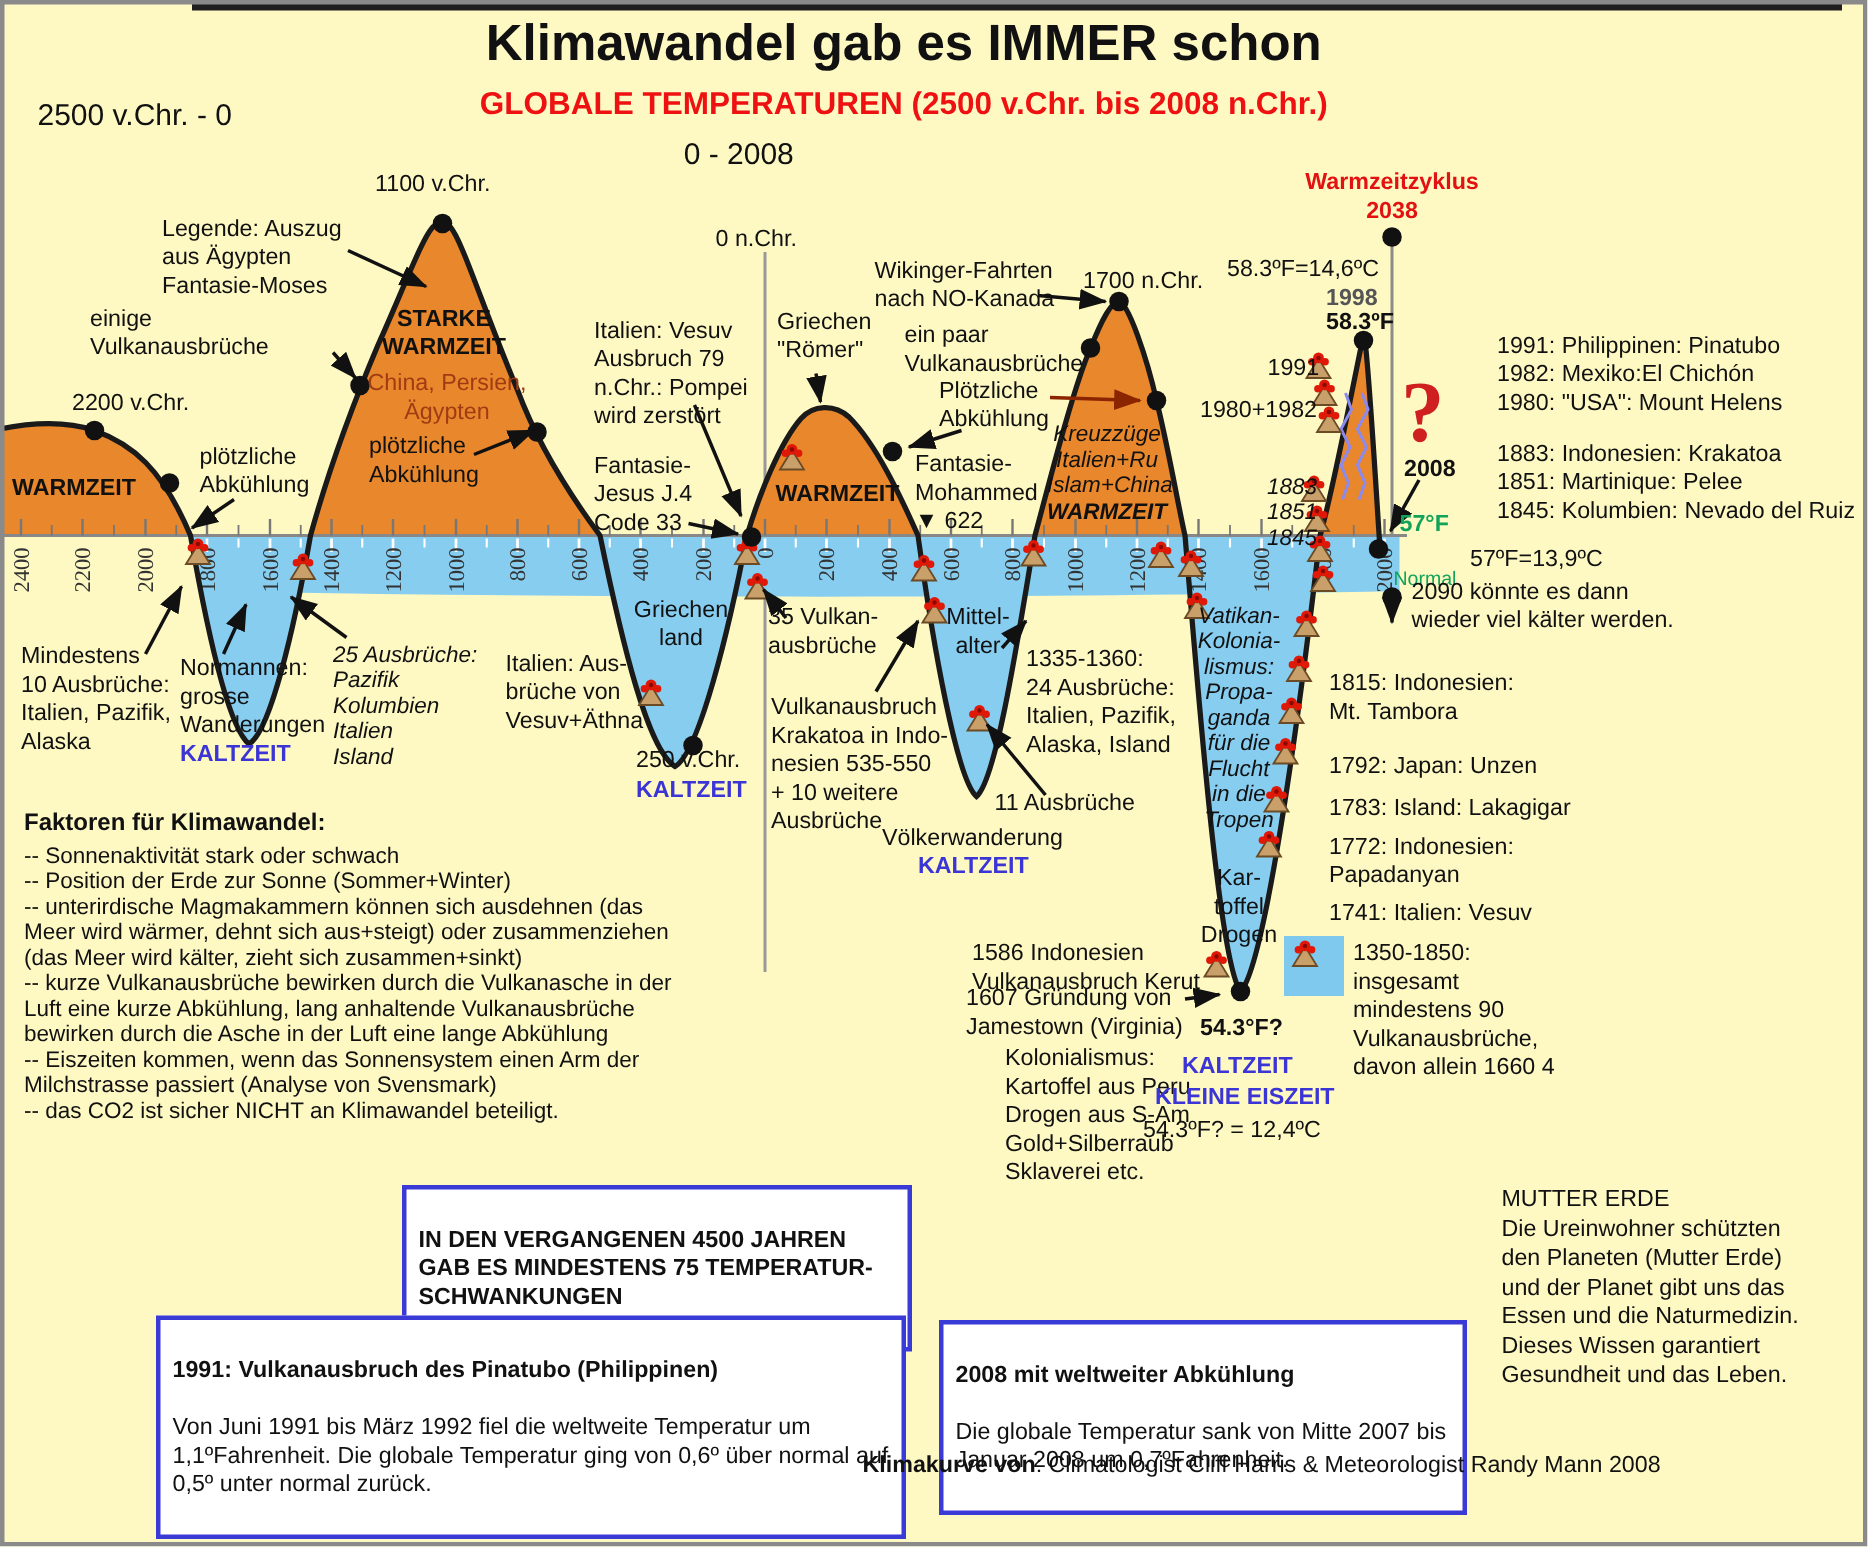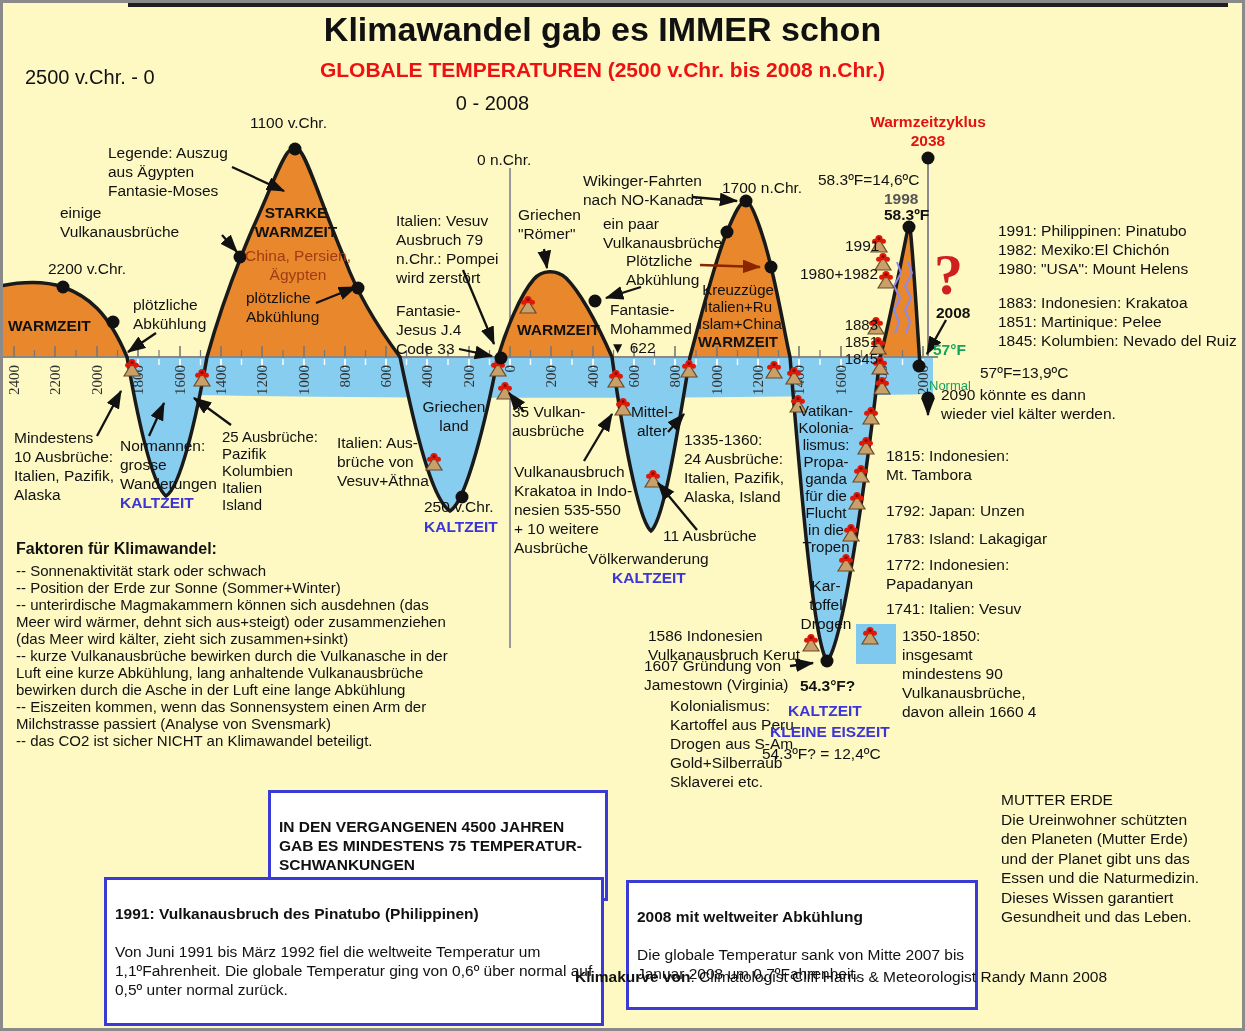--- a/index.html
+++ b/index.html
@@ -17,21 +17,21 @@
   .a{position:absolute;font-size:15.5px;line-height:19px;white-space:pre-line;z-index:10;}
   .b{font-weight:bold;}
   .ctr{text-align:center;}
   .rt{text-align:right;}
   .kz{color:#3c35d6;font-weight:bold;}
   .red{color:#e21212;font-weight:bold;}
   .green{color:#12a35a;font-weight:bold;}
   .small{font-size:13px;line-height:15px;font-weight:normal;margin-top:20px;}
   .gray{color:#555;}
   .dkred{color:#a03c14;}
-  .f15t{font-size:15px;line-height:17px;}
+  .f15t{font-size:15px;line-height:17px;font-style:italic;}
   .q{font-family:"Liberation Serif",serif;font-size:58px;line-height:58px;font-weight:bold;color:#cf1f1f;}
   .bluebox{position:absolute;border:3px solid #3a3ad6;background:#fff;padding:5px 8px;
            font-size:15.5px;line-height:19px;white-space:pre-line;z-index:10;}
   .bluebox .t{font-weight:bold;white-space:pre-line;}
   #credits{position:absolute;left:575px;top:966px;font-size:15.5px;line-height:21px;z-index:10;}
   #credits b{font-weight:bold;}
   #credits .lnk{text-decoration:underline;}
   #mutter{position:absolute;left:1001px;top:790px;font-size:15.5px;line-height:19.5px;white-space:pre-line;z-index:10;}
   #faktoren{position:absolute;left:16px;top:540px;z-index:10;}
   #faktoren .t{font-size:16px;font-weight:bold;margin-bottom:4px;}

